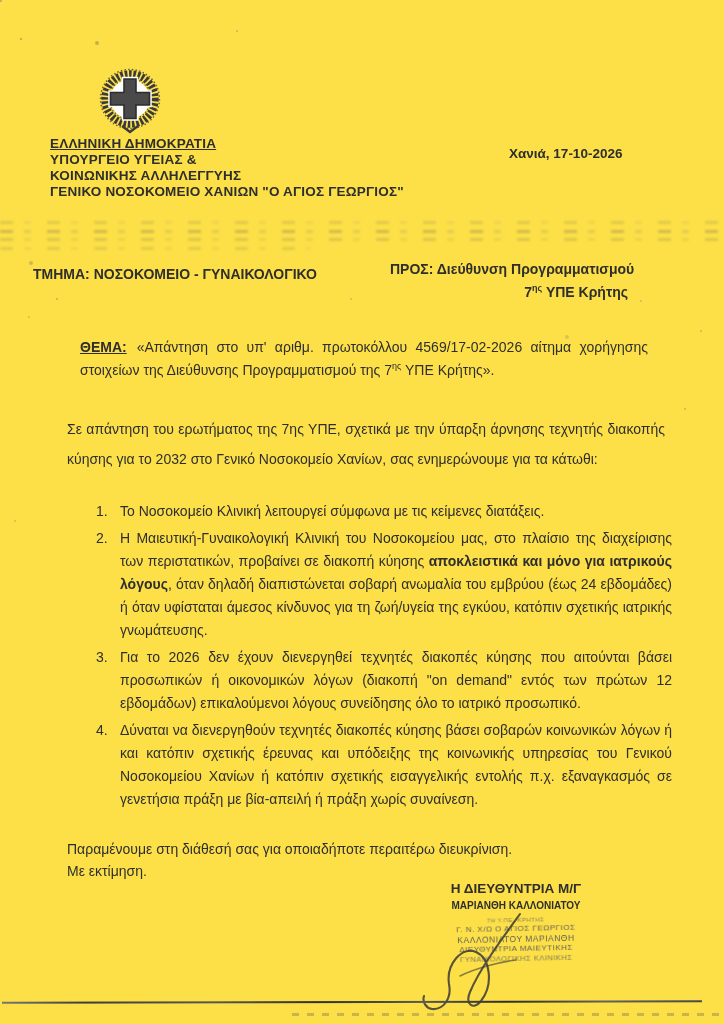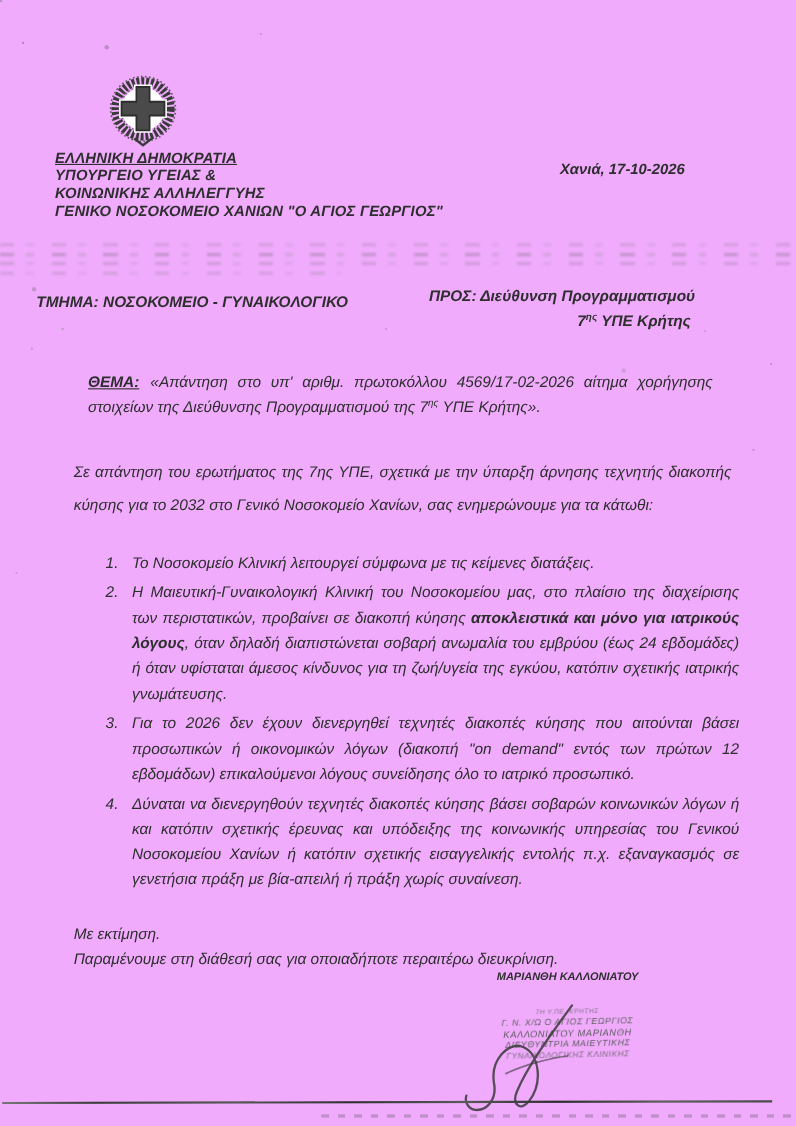--- a/index.html
+++ b/index.html
@@ -1,20 +1,20 @@
 <!DOCTYPE html>
 <html><head>
 <meta charset="utf-8">
 <style>
   * { margin:0; padding:0; box-sizing:border-box; }
   html,body { background:#ffffff; }
   body { font-family:"Liberation Sans", sans-serif; color:#2e2e2e; }
   .page {
     position:relative; width:724px; height:1024px; margin:0 auto;
-    background:#f0abfc; overflow:hidden;font-style:italic;
+    background:#fde047; overflow:hidden;
     -webkit-font-smoothing:antialiased;
   }
   .page * { position:absolute; }
 
   
   .emblem { left:92px; top:64px; width:76px; height:76px; }
   .hdr { left:50px; top:136px; width:420px; font-weight:bold; font-size:13.5px; line-height:16px; letter-spacing:.2px; }
   .hdr div { position:static; }
   .republic { text-decoration:underline; }
   .date { left:509px; top:146px; font-weight:bold; font-size:13.5px; white-space:nowrap; }
@@ -139,25 +139,26 @@
       <span class="num">3.</span>
       <span class="txt">Για το 2026 δεν έχουν διενεργηθεί τεχνητές διακοπές κύησης που αιτούνται βάσει προσωπικών ή οικονομικών λόγων (διακοπή "on demand" εντός των πρώτων 12 εβδομάδων) επικαλούμενοι λόγους συνείδησης όλο το ιατρικό προσωπικό.</span>
     </div>
     <div class="li">
       <span class="num">4.</span>
       <span class="txt">Δύναται να διενεργηθούν τεχνητές διακοπές κύησης βάσει σοβαρών κοινωνικών λόγων ή και κατόπιν σχετικής έρευνας και υπόδειξης της κοινωνικής υπηρεσίας του Γενικού Νοσοκομείου Χανίων ή κατόπιν σχετικής εισαγγελικής εντολής π.χ. εξαναγκασμός σε γενετήσια πράξη με βία-απειλή ή πράξη χωρίς συναίνεση.</span>
     </div>
   </div>
 
   <div class="closing">
+    <div>Παραμένουμε στη διάθεσή σας για οποιαδήποτε περαιτέρω διευκρίνιση.</div>
     <div>Με εκτίμηση.</div>
-    <div>Παραμένουμε στη διάθεσή σας για οποιαδήποτε περαιτέρω διευκρίνιση.</div>
   </div>
 
   <div class="sig">
+    <div class="sig-title">Η ΔΙΕΥΘΥΝΤΡΙΑ Μ/Γ</div>
     <div class="sig-name">ΜΑΡΙΑΝΘΗ ΚΑΛΛΟΝΙΑΤΟΥ</div>
     <div class="stamp">
       <div class="st0">7Η Υ.ΠΕ. ΚΡΗΤΗΣ</div>
       <div class="st1">Γ. Ν. Χ/Ω Ο ΑΓΙΟΣ ΓΕΩΡΓΙΟΣ</div>
       <div class="st2">ΚΑΛΛΟΝΙΑΤΟΥ ΜΑΡΙΑΝΘΗ</div>
       <div class="st3">ΔΙΕΥΘΥΝΤΡΙΑ ΜΑΙΕΥΤΙΚΗΣ</div>
       <div class="st4">ΓΥΝΑΙΚΟΛΟΓΙΚΗΣ ΚΛΙΝΙΚΗΣ</div>
     </div>
     <svg class="autograph" viewBox="0 0 150 108" aria-hidden="true">
       <path d="M104 4 C88 26 64 58 54 82 C49 94 57 101 65 91 C78 74 74 48 60 42 C46 36 30 54 33 74 C36 89 27 100 16 99 C10 98 6 92 8 86" fill="none" stroke="#3a3a3a" stroke-width="2.1" stroke-linecap="round" opacity=".85"></path>

